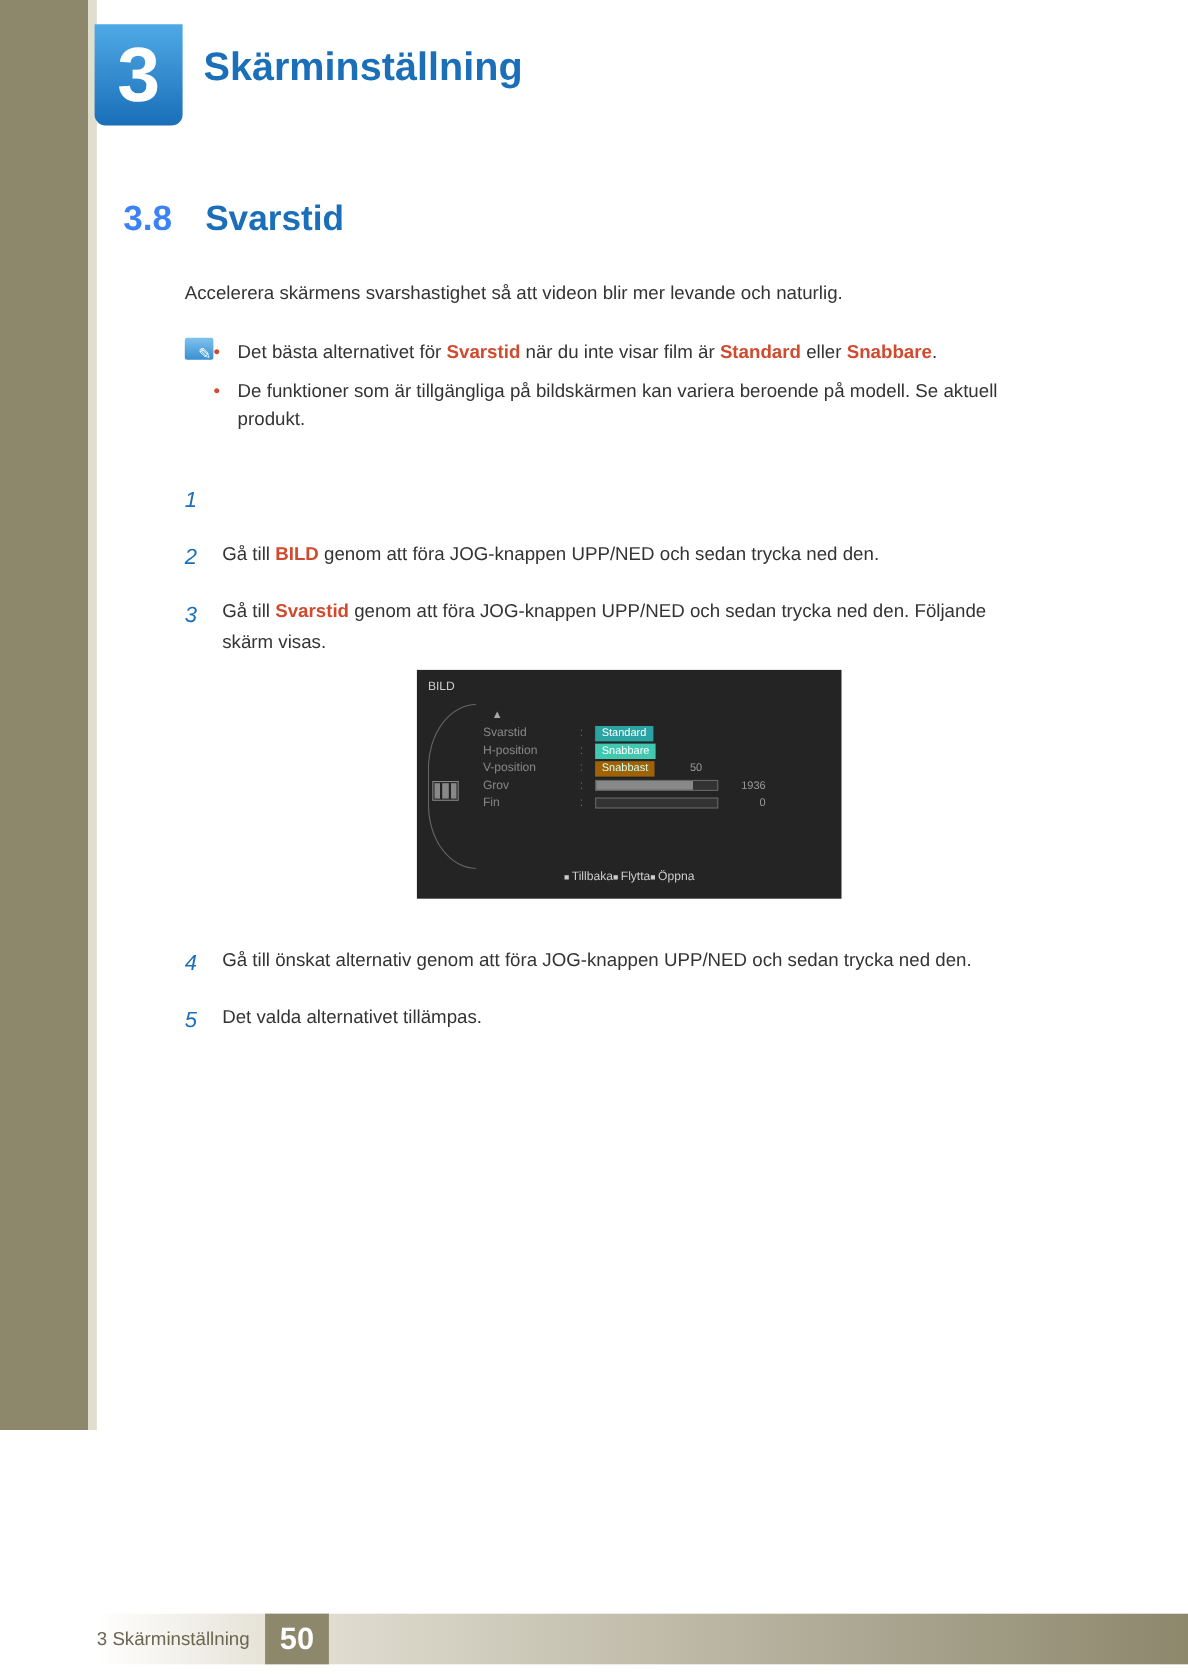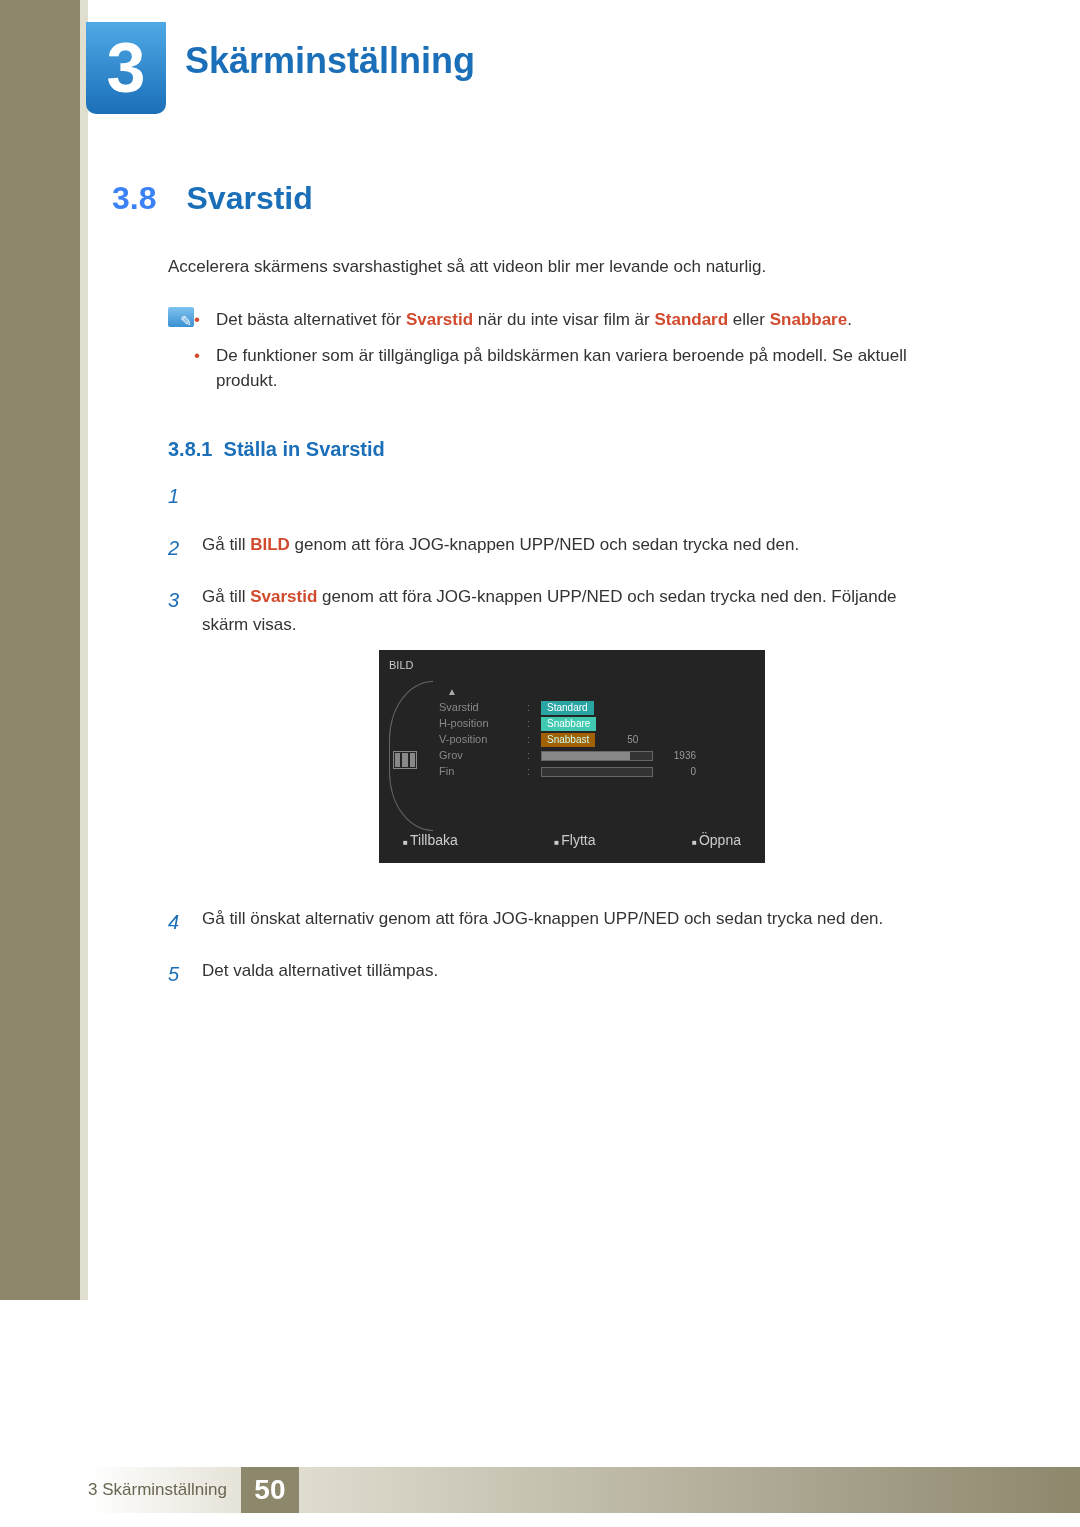--- a/index.html
+++ b/index.html
@@ -210,24 +210,24 @@
     width: 110px; height: 8px;
     border: 1px solid #666;
     background: #333;
     position: relative;
     vertical-align: middle;
   }
   .osd-bar-fill { position:absolute; left:0; top:0; bottom:0; background:#888; }
   .osd-num { display:inline-block; width:40px; text-align:right; font-size:10px; }
   .osd-footer {
     display: flex;
-    justify-content: space-between;
+    justify-content: center;
     padding: 6px 24px 0;
     border-top: 0;
-    font-size: 14px;
+    font-size: 11px;
     color: #ccc;
   }
   .osd-footer span::before {
     content: "■ ";
     font-size: 8px;
     color: #ccc;
   }
 
   
   .footer-bar {
@@ -279,24 +279,20 @@
     <div class="note-block">
       <div class="note-icon"></div>
       <ul class="note-list">
         <li>
           <span>Det bästa alternativet för </span><span class="bold-red">Svarstid</span><span> när du inte visar film är </span><span class="bold-red">Standard</span><span> eller </span><span class="bold-red">Snabbare</span><span>.</span>
         </li>
         <li>De funktioner som är tillgängliga på bildskärmen kan variera beroende på modell. Se aktuell produkt.</li>
       </ul>
     </div>
 
-    <div class="subsection">
-      <span>3.8.1</span>&nbsp;
-      <span>Ställa in Svarstid</span>
-    </div>
 
     <div class="steps">
 
       <div class="step">
         <span class="step-num">1</span>
       </div>
 
       <div class="step">
         <span class="step-num">2</span>
         <div>

